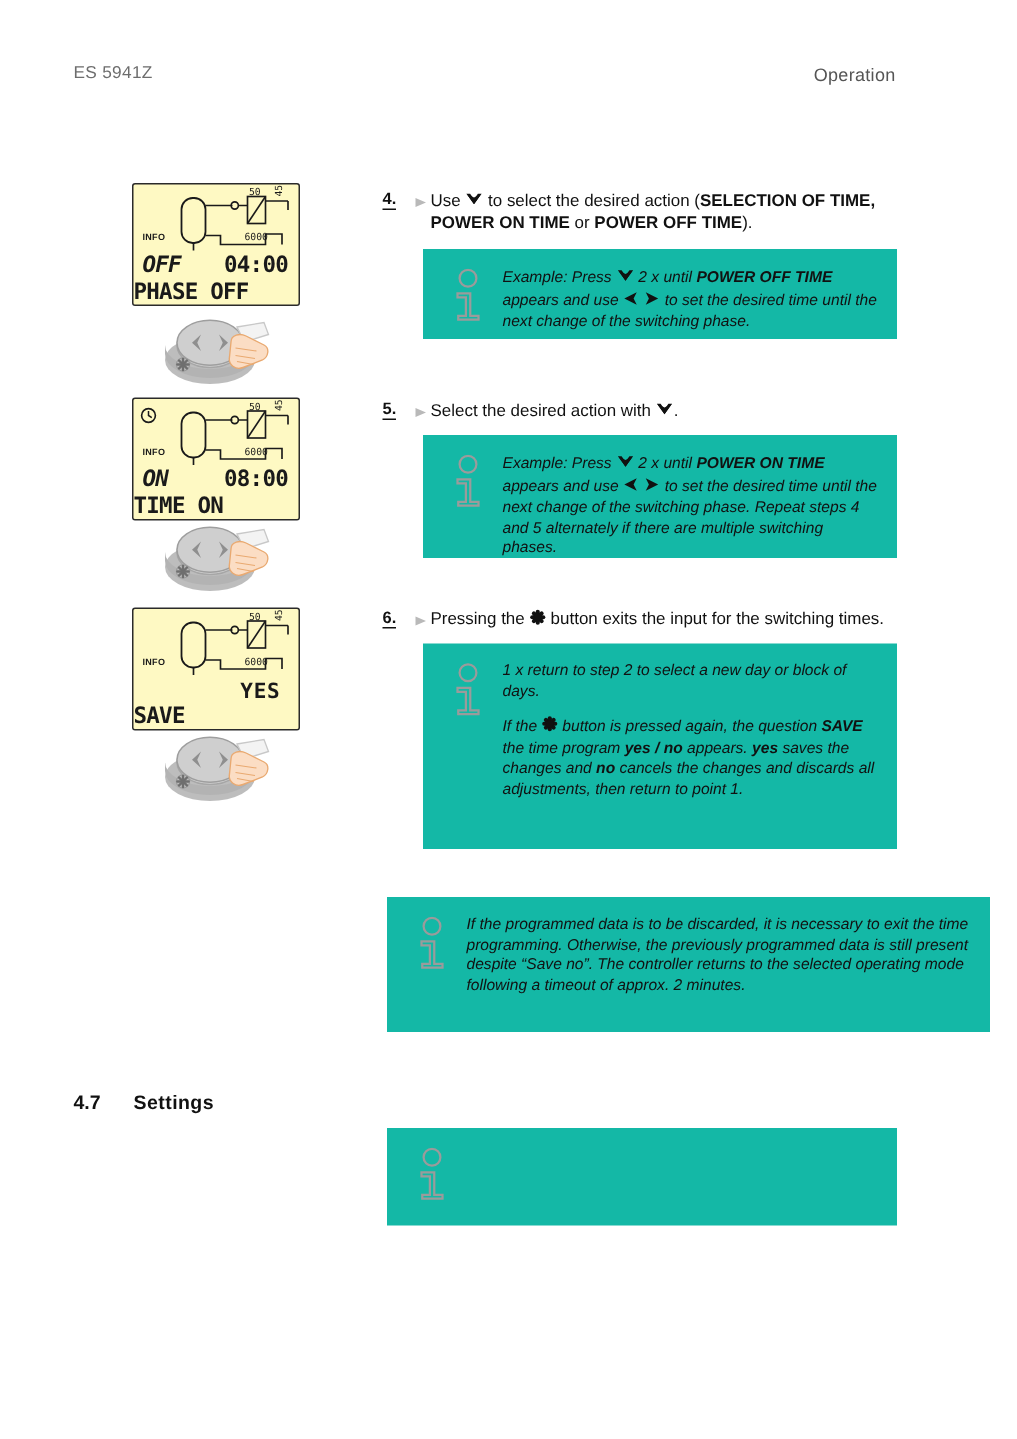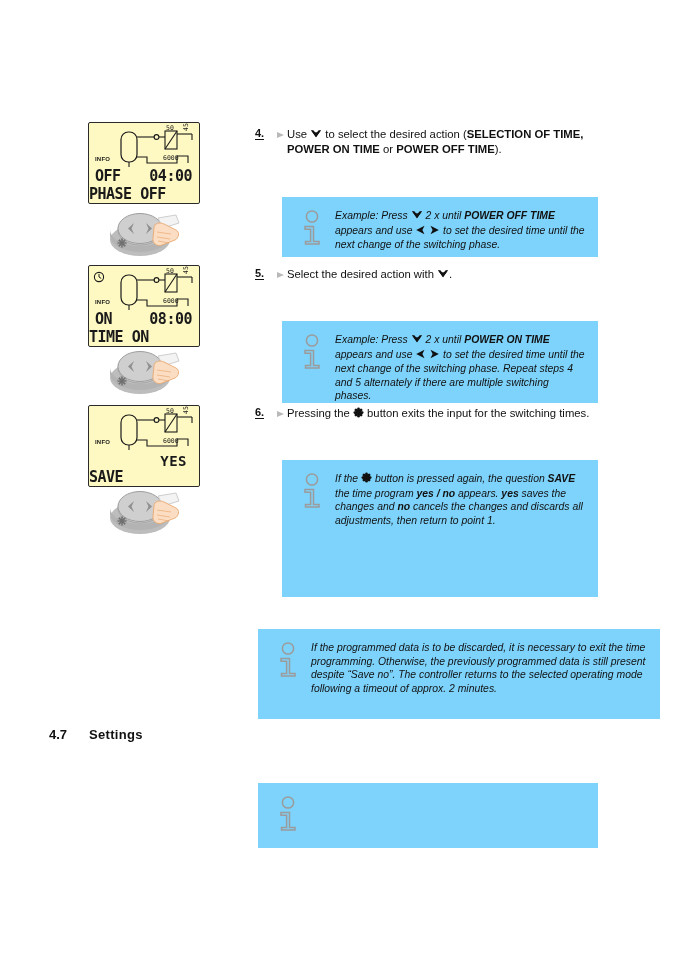--- a/index.html
+++ b/index.html
@@ -25,39 +25,39 @@
   .lcd{
     position:relative;width:112px;height:82px;background:#fef9c3;
     border:1.6px solid #2a2a2a;border-radius:2px;box-sizing:border-box;
   }
   .lcd svg{position:absolute;left:0;top:0;}
   .lcd-label{
     position:absolute;font-family:"DejaVu Sans Mono",monospace;
     font-weight:bold;color:#1a1a1a;
   }
   .lcd-info{left:6px;top:33px;font-size:6px;letter-spacing:.2px;font-family:"Liberation Sans",sans-serif;}
-  .lcd-row1{left:6px;top:44px;font-size:15px;letter-spacing:-.5px;}
+  .lcd-row1{left:6px;top:44px;font-size:15px;letter-spacing:-.5px;font-style:italic;}
   .lcd-row1r{right:7px;top:44px;font-size:15px;letter-spacing:-.5px;}
   .lcd-row2{left:0;top:62px;font-size:15px;letter-spacing:-.5px;}
   .lcd-mid-r{right:12px;top:47px;font-size:14px;letter-spacing:.5px;}
   .knob{position:absolute;left:8px;}
 
   
   .step{position:absolute;left:255px;width:345px;}
   .step-num{
     position:absolute;left:0;top:0;font-size:11px;font-weight:bold;color:#111;
     border-bottom:1.4px solid #111;padding-bottom:0px;line-height:11px;
   }
   .step-tri{position:absolute;left:22px;top:4px;width:0;height:0;
     border-left:7px solid #b9b9b9;border-top:3.5px solid transparent;border-bottom:3.5px solid transparent;}
   .step-txt{position:absolute;left:32px;top:-1px;width:313px;font-size:11.3px;line-height:14.2px;color:#111;}
   .step-txt b{font-weight:bold;}
 
   
-  .info-box{position:absolute;background:#7dd3fc;box-sizing:border-box;margin-top:31px;}
+  .info-box{position:absolute;background:#14b8a6;box-sizing:border-box;}
   .info-ico{position:absolute;left:17px;top:13px;}
   .info-txt{
     position:absolute;left:53px;top:12px;right:12px;
     font-size:10.4px;line-height:13.6px;font-style:italic;color:#111;
   }
   .info-txt p{margin:0 0 9px 0;}
   .info-txt p:last-child{margin-bottom:0;}
   .info-txt b{font-weight:bold;font-style:italic;}
 
   
@@ -66,20 +66,24 @@
   
   .sec{position:absolute;left:49px;top:727px;}
   .sec-num{position:absolute;left:0;top:0;font-size:13px;font-weight:bold;color:#111;}
   .sec-ttl{position:absolute;left:40px;top:0;font-size:13px;font-weight:bold;color:#111;letter-spacing:.3px;}
 </style>
 </head>
 <body>
 
 <div class="page">
 
+  <div class="hdr">
+    <div class="hdr-left">ES 5941Z</div>
+    <div class="hdr-right">Operation</div>
+  </div>
 
   <div id="figures">
       <div class="fig" style="left: 88px; top: 122px;">
         <div class="lcd">
           <svg width="112" height="82" viewBox="0 0 112 82">
             <rect x="32" y="9" width="16" height="30" rx="7.5" fill="none" stroke="#1a1a1a" stroke-width="1.2"></rect>
             <path d="M48 14 L66 14" fill="none" stroke="#1a1a1a" stroke-width="1.1"></path>
             <circle cx="67.5" cy="14" r="2.4" fill="none" stroke="#1a1a1a" stroke-width="1.1"></circle>
             <path d="M70 14 L76 14" fill="none" stroke="#1a1a1a" stroke-width="1.1"></path>
             <rect x="76" y="8" width="12" height="18" fill="none" stroke="#1a1a1a" stroke-width="1.1"></rect>
@@ -275,20 +279,21 @@
               <line x1="8.82842712474619" y1="3.1715728752538097" x2="3.17157287525381" y2="8.82842712474619" stroke="#111" stroke-width="3" stroke-linecap="round"></line>
               <circle cx="6" cy="6" r="2.6" fill="#111"></circle>
             </svg></span> button exits the input for the switching times.</div>
       </div>
       <div class="info-box" style="left: 282px; top: 429px; width: 316px; height: 137px;">
         <div class="info-ico"><svg width="26" height="37" viewBox="0 0 26 37">
             <circle cx="13" cy="6.5" r="5.6" fill="none" stroke="#9b9b9b" stroke-width="1.5"></circle>
             <path d="M6 16.5 L14.5 16.5 L14.5 31.5 L20 31.5 L20 34 L6.5 34 L6.5 31.5 L11.6 31.5 L11.6 19.2 L6 19.2 Z" fill="none" stroke="#9b9b9b" stroke-width="1.5" stroke-linejoin="miter"></path>
           </svg></div>
         <div class="info-txt">
+          <p>1 x return to step 2 to select a new day or block of days.</p>
           <p>If the <span class="g"><svg width="11" height="11" viewBox="0 0 12 12">
                 <line x1="2" y1="6" x2="10" y2="6" stroke="#111" stroke-width="3" stroke-linecap="round"></line>
                 <line x1="3.1715728752538097" y1="3.17157287525381" x2="8.82842712474619" y2="8.82842712474619" stroke="#111" stroke-width="3" stroke-linecap="round"></line>
                 <line x1="6" y1="2" x2="6" y2="10" stroke="#111" stroke-width="3" stroke-linecap="round"></line>
                 <line x1="8.82842712474619" y1="3.1715728752538097" x2="3.17157287525381" y2="8.82842712474619" stroke="#111" stroke-width="3" stroke-linecap="round"></line>
                 <circle cx="6" cy="6" r="2.6" fill="#111"></circle>
               </svg></span> button is pressed again, the question <b>SAVE</b> the time program <b>yes / no</b> appears. <b>yes</b> saves the changes and <b>no</b> cancels the changes and discards all adjustments, then return to point 1.</p>
         </div>
       </div>
     </div>

